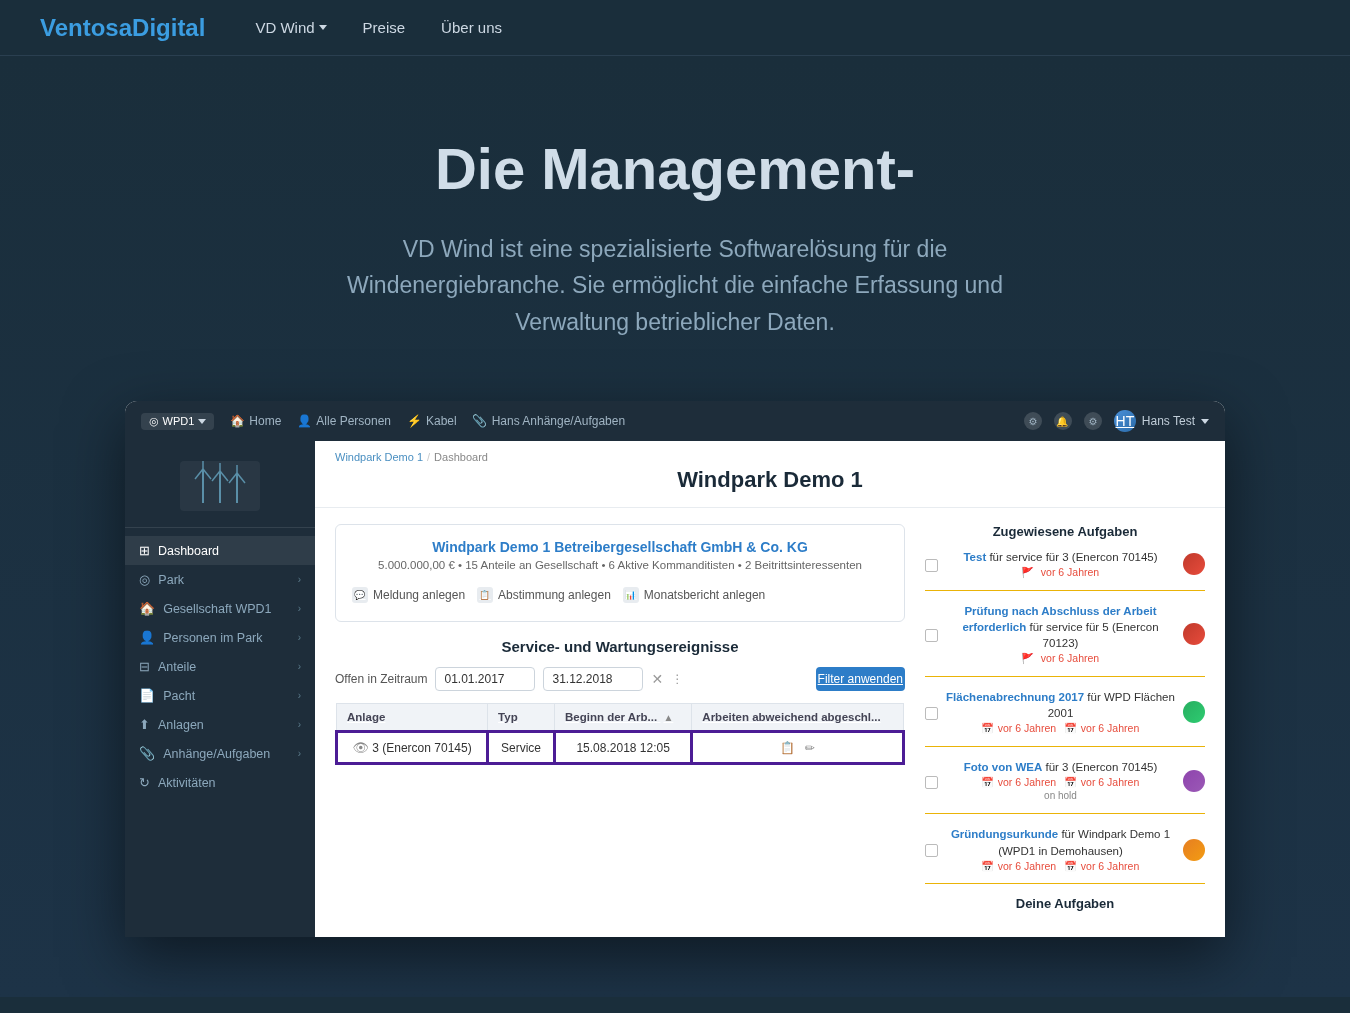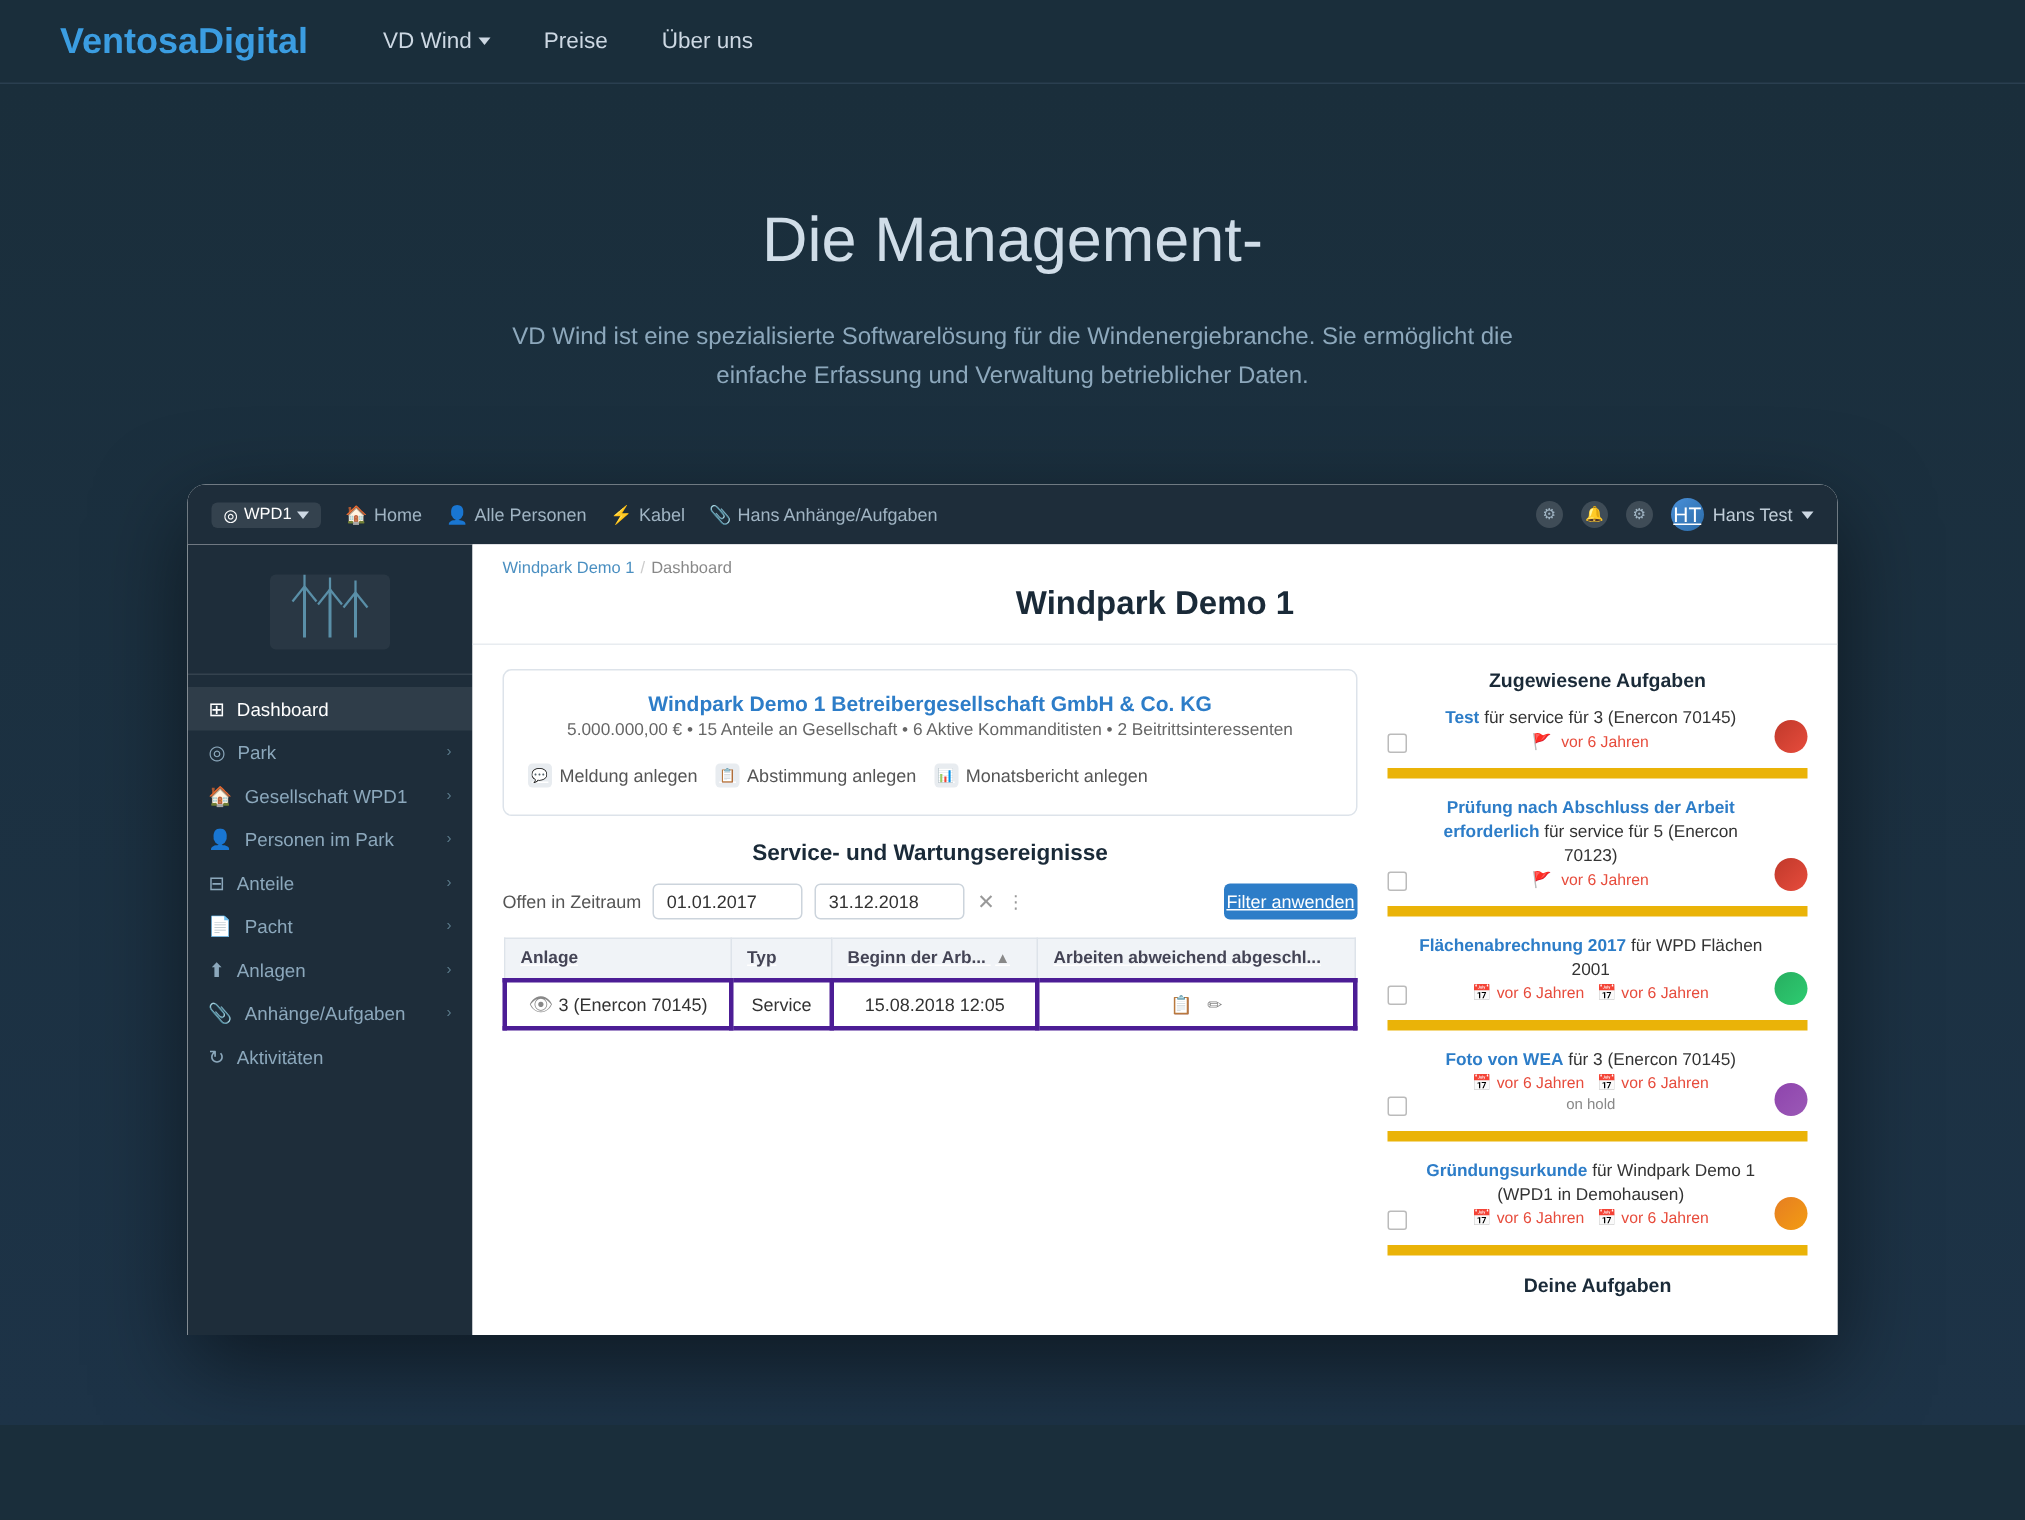--- a/index.html
+++ b/index.html
@@ -42,31 +42,31 @@
       border-top: 5px solid #cdd8e3;
     }
 
     
     .hero {
       background: linear-gradient(180deg, #1a2e3b 0%, #1d3347 100%);
       text-align: center;
       padding: 80px 40px 60px;
     }
     .hero h1 {
-      font-size: 42px;
-      font-weight: 400;
+      font-size: 58px;
+      font-weight: 700;
       color: #d0dde8;
       line-height: 1.15;
       margin-bottom: 28px;
       max-width: 800px;
       margin-left: auto;
       margin-right: auto;
     }
     .hero p {
-      font-size: 16px;
+      font-size: 23px;
       color: #8da8bc;
       max-width: 720px;
       margin: 0 auto 60px;
       line-height: 1.6;
     }
 
     
     .mockup-wrapper {
       max-width: 1100px;
       margin: 0 auto;
@@ -319,25 +319,25 @@
     
     .tasks-panel { font-size: 12px; }
     .tasks-title {
       font-size: 13px;
       font-weight: 700;
       color: #1a2a38;
       margin-bottom: 10px;
     }
     .task-item {
       display: flex;
-      align-items: flex-end;
+      align-items: center;
       gap: 8px;
       margin-bottom: 12px;
       padding-bottom: 10px;
-      border-bottom: 7px solid #eab308;
+      border-bottom: 1px solid #eab308;
     }
     .task-checkbox {
       width: 13px; height: 13px;
       border: 1px solid #bbb;
       border-radius: 2px;
       flex-shrink: 0;
       margin-top: 2px;
     }
     .task-text { flex: 1; color: #333; line-height: 1.4; font-size: 11.5px; }
     .task-text a { color: #2d7dc8; text-decoration: none; font-weight: 600; }

